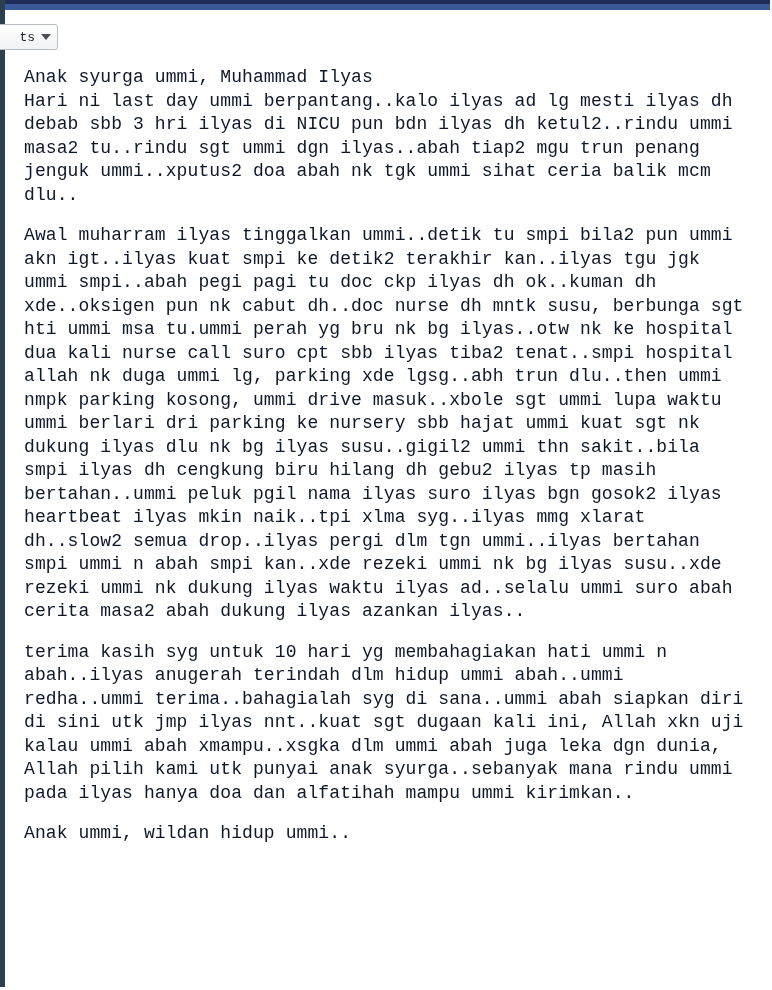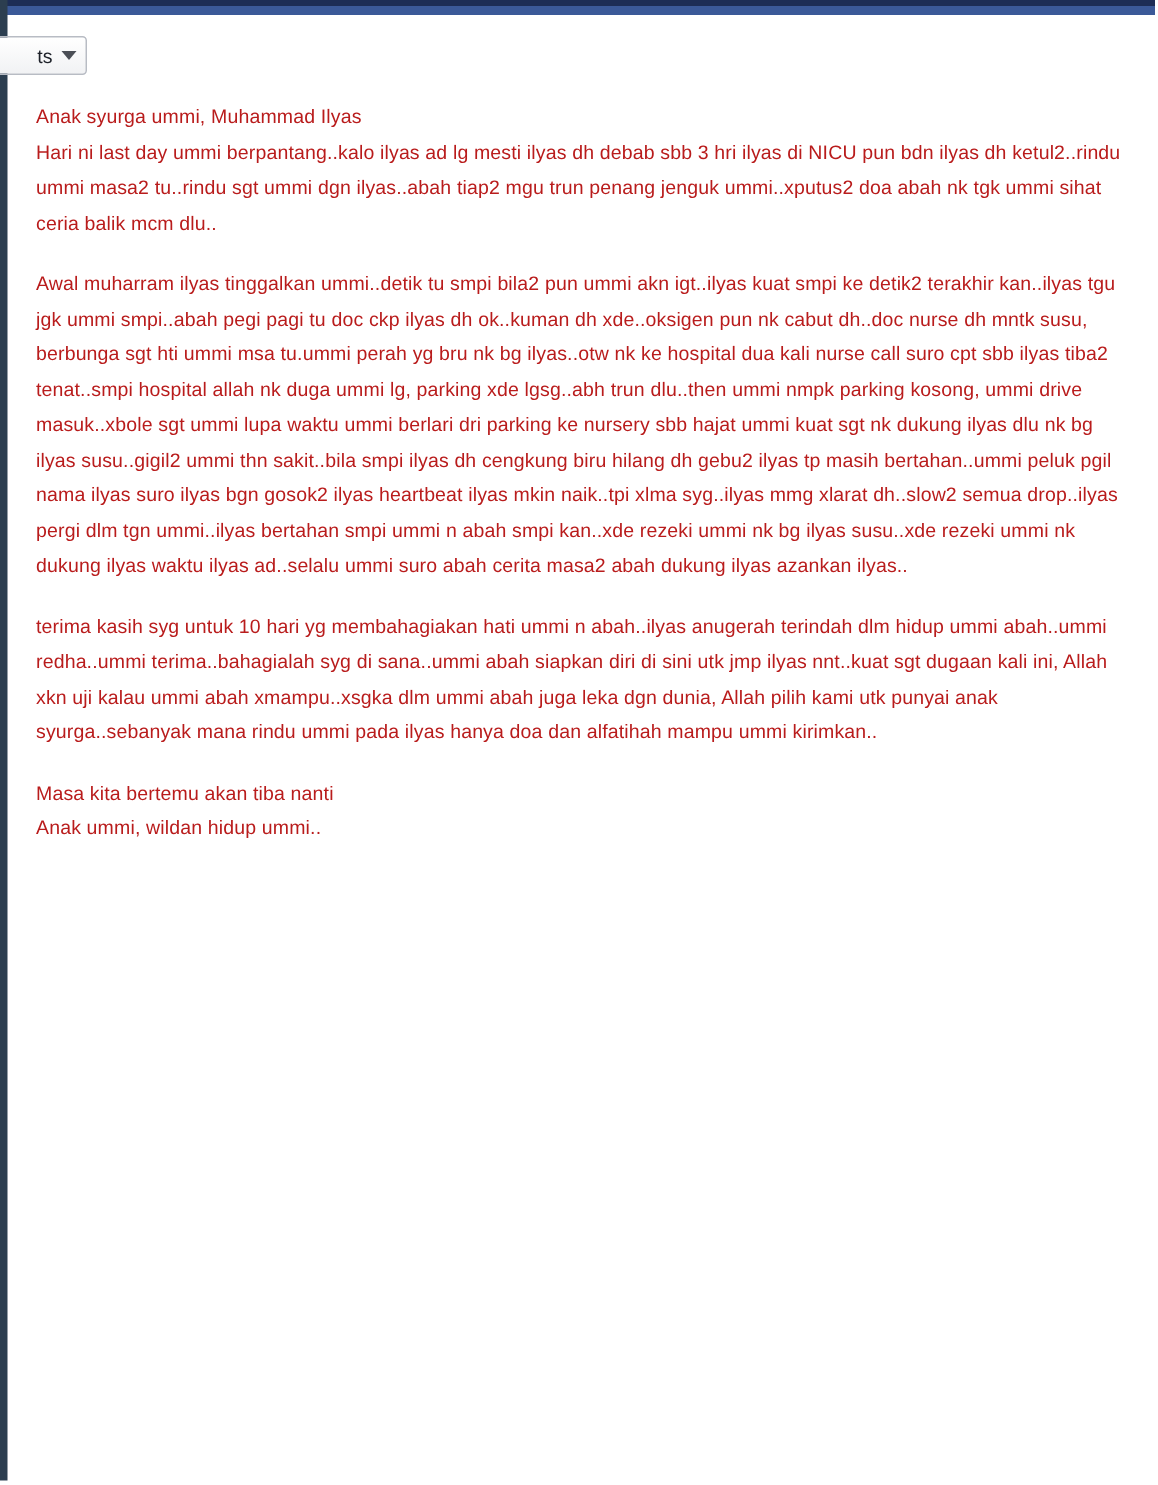--- a/index.html
+++ b/index.html
@@ -11,20 +11,21 @@
     width: 772px;
     height: 990px;
     position: relative;
     font-family: "Liberation Sans", sans-serif;
     overflow: hidden;
   }
   .page {
     position: absolute;
     inset: 0;
     background: #ffffff;
+    font-family: Liberation Mono, monospace;
   }
   
   .left-edge {
     position: absolute;
     left: 0;
     top: 0;
     width: 5px;
     height: 990px;
     background: #2c3e50;
   }
@@ -76,23 +77,23 @@
     border-right: 5px solid transparent;
     border-top: 6px solid #4b4f56;
     flex: 0 0 auto;
   }
   
   .post-body {
     position: absolute;
     left: 24px;
     top: 66px;
     width: 726px;
-    font-size: 13px;
+    font-size: 18px;
     line-height: 23.5px;
-    color: #b91c1c;
+    color: #0f172a;
     letter-spacing: 0.1px;
   }
   .post-body p {
     margin: 0 0 17px 0;
   }
   .post-body p.tight {
     margin-bottom: 0;
   }
   .post-body p:last-child {
     margin-bottom: 0;
@@ -127,19 +128,18 @@
   <div class="comments-control">
     <span class="label">ts</span>
     <span class="caret"></span>
   </div>
 
   <div class="post-body">
     <p class="tight">Anak syurga ummi, Muhammad Ilyas</p>
     <p>Hari ni last day ummi berpantang..kalo ilyas ad lg mesti ilyas dh debab sbb 3 hri ilyas di NICU pun bdn ilyas dh ketul2..rindu ummi masa2 tu..rindu sgt ummi dgn ilyas..abah tiap2 mgu trun penang jenguk ummi..xputus2 doa abah nk tgk ummi sihat ceria balik mcm dlu..</p>
     <p>Awal muharram ilyas tinggalkan ummi..detik tu smpi bila2 pun ummi akn igt..ilyas kuat smpi ke detik2 terakhir kan..ilyas tgu jgk ummi smpi..abah pegi pagi tu doc ckp ilyas dh ok..kuman dh xde..oksigen pun nk cabut dh..doc nurse dh mntk susu, berbunga sgt hti ummi msa tu.ummi perah yg bru nk bg ilyas..otw nk ke hospital dua kali nurse call suro cpt sbb ilyas tiba2 tenat..smpi hospital allah nk duga ummi lg, parking xde lgsg..abh trun dlu..then ummi nmpk parking kosong, ummi drive masuk..xbole sgt ummi lupa waktu ummi berlari dri parking ke nursery sbb hajat ummi kuat sgt nk dukung ilyas dlu nk bg ilyas susu..gigil2 ummi thn sakit..bila smpi ilyas dh cengkung biru hilang dh gebu2 ilyas tp masih bertahan..ummi peluk pgil nama ilyas suro ilyas bgn gosok2 ilyas heartbeat ilyas mkin naik..tpi xlma syg..ilyas mmg xlarat dh..slow2 semua drop..ilyas pergi dlm tgn ummi..ilyas bertahan smpi ummi n abah smpi kan..xde rezeki ummi nk bg ilyas susu..xde rezeki ummi nk dukung ilyas waktu ilyas ad..selalu ummi suro abah cerita masa2 abah dukung ilyas azankan ilyas..</p>
     <p>terima kasih syg untuk 10 hari yg membahagiakan hati ummi n abah..ilyas anugerah terindah dlm hidup ummi abah..ummi redha..ummi terima..bahagialah syg di sana..ummi abah siapkan diri di sini utk jmp ilyas nnt..kuat sgt dugaan kali ini, Allah xkn uji kalau ummi abah xmampu..xsgka dlm ummi abah juga leka dgn dunia, Allah pilih kami utk punyai anak syurga..sebanyak mana rindu ummi pada ilyas hanya doa dan alfatihah mampu ummi kirimkan..</p>
-    <p class="tight">Masa kita bertemu akan tiba nanti</p>
     <p class="tight">Anak ummi, wildan hidup ummi..</p>
   </div>
 
   <div class="right-edge"></div>
   <div class="bottom-edge"></div>
 </div>
 
 </body></html>

